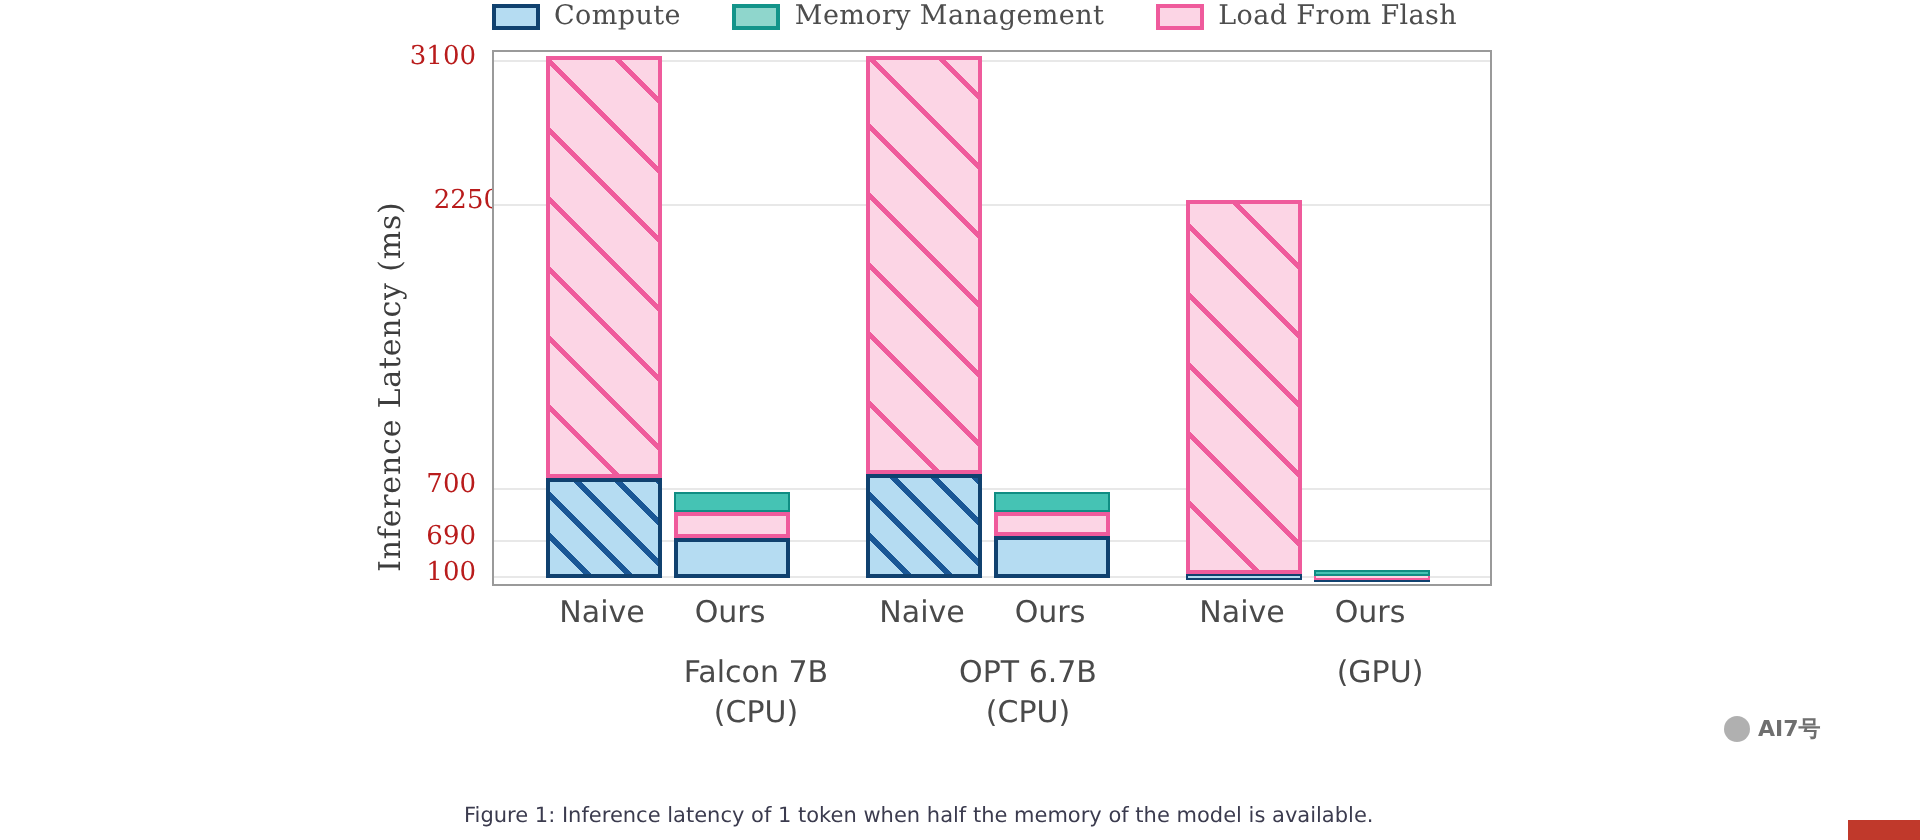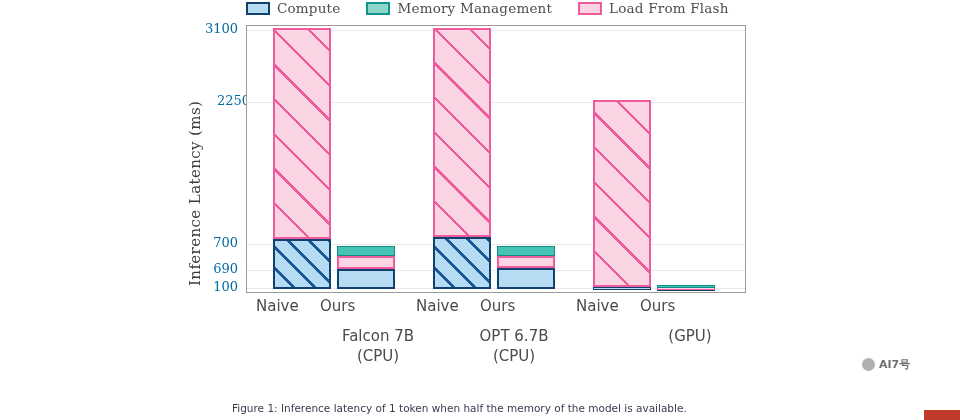--- a/index.html
+++ b/index.html
@@ -27,21 +27,21 @@
   
   .plot{
     position:absolute;left:246px;top:25px;width:500px;height:268px;
     border:1.5px solid #9a9a9a;box-sizing:border-box;background:#fff;
   }
   .gridline{position:absolute;left:0;right:0;height:1px;background:#e8e8e8;}
 
   
   .ytick{
     position:absolute;right:752px;   
-    font-size:13px;color:#0369a1;font-family:"DejaVu Serif", serif;
+    font-size:13px;color:#b91c1c;font-family:"DejaVu Serif", serif;
     text-align:right;width:60px;
   }
   .ylabel{
     position:absolute;left:-10px;top:40px;
     width:250px;
     transform:rotate(-90deg);transform-origin:left top;
     font-size:15px;color:#3d3d3d;font-family:"DejaVu Serif", serif;
     letter-spacing:.4px;white-space:nowrap;
   }
 
@@ -60,21 +60,21 @@
     background-image:repeating-linear-gradient(45deg,
         rgba(0,0,0,0) 0px, rgba(0,0,0,0) 22px,
         #ef5b9c 22px, #ef5b9c 24.5px);
     background-color:#fcd5e5;
   }
   .seg.mem{background:#45c3b4;border:2px solid #0f8d83;}
   .seg.thin{border-width:1px;}
 
   
   .xtick{
-    position:absolute;top:297px;width:90px;
+    position:absolute;top:297px;width:90px;text-align:center;
     font-size:15px;color:#4a4a4a;font-family:"DejaVu Sans", sans-serif;
   }
   .grouplabel{
     position:absolute;top:326px;width:180px;text-align:center;
     font-size:15px;color:#4a4a4a;line-height:20px;
     font-family:"DejaVu Sans", sans-serif;
   }
 
   
   .caption{

